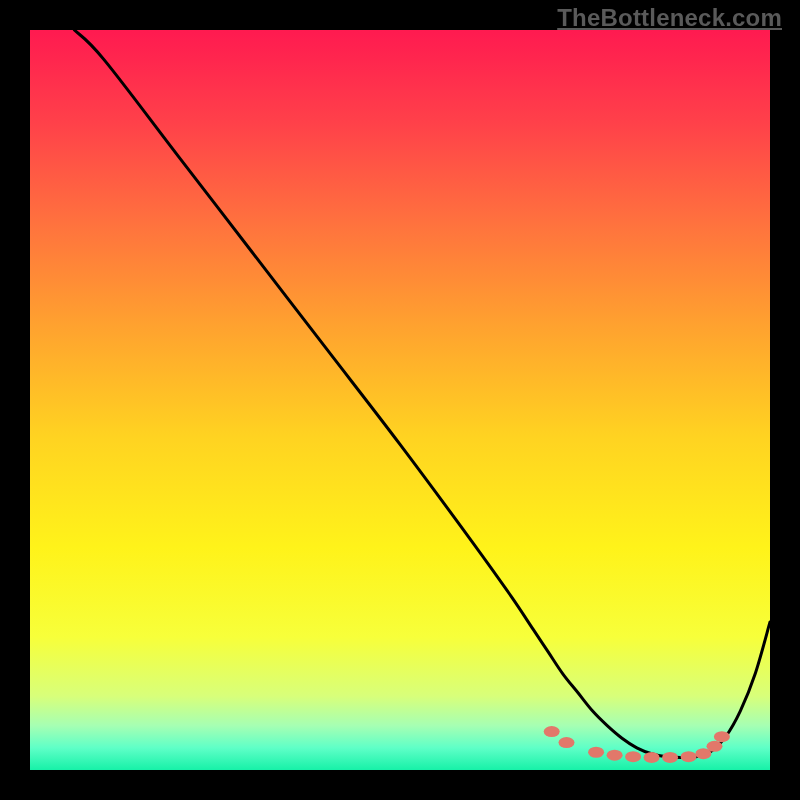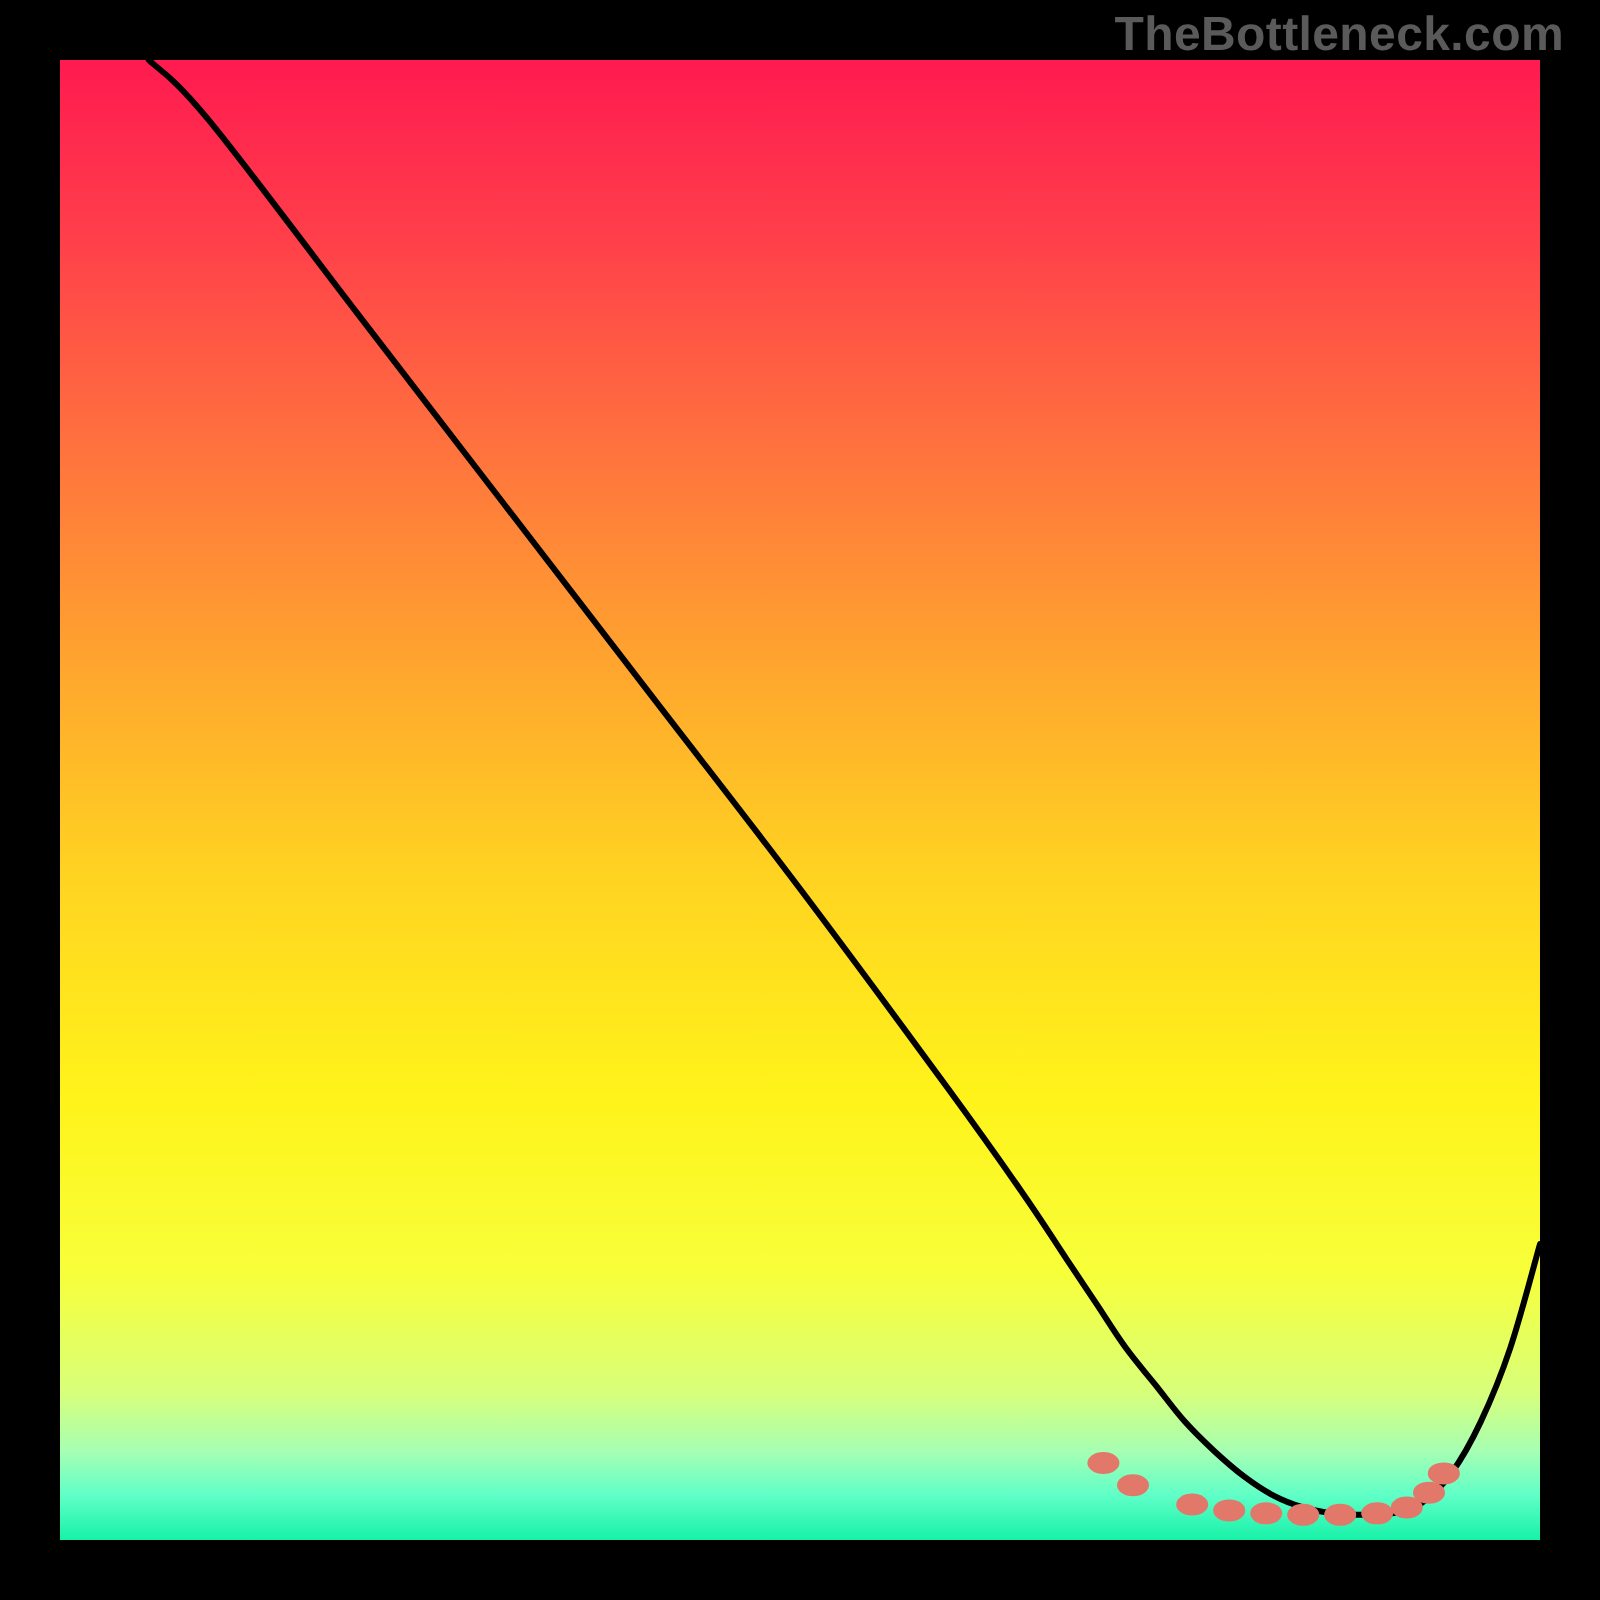--- a/index.html
+++ b/index.html
@@ -13,20 +13,21 @@
   .watermark {
     position: absolute;
     top: 4px;
     right: 18px;
     font-family: Arial, Helvetica, sans-serif;
     font-size: 24px;
     font-weight: bold;
     color: #5a5a5a;
     letter-spacing: 0.2px;
     z-index: 10;
+    text-decoration: underline;
   }
   .plot {
     position: absolute;
     left: 30px;
     top: 30px;
     width: 740px;
     height: 740px;
   }
   .plot svg { display: block; }
 </style>

